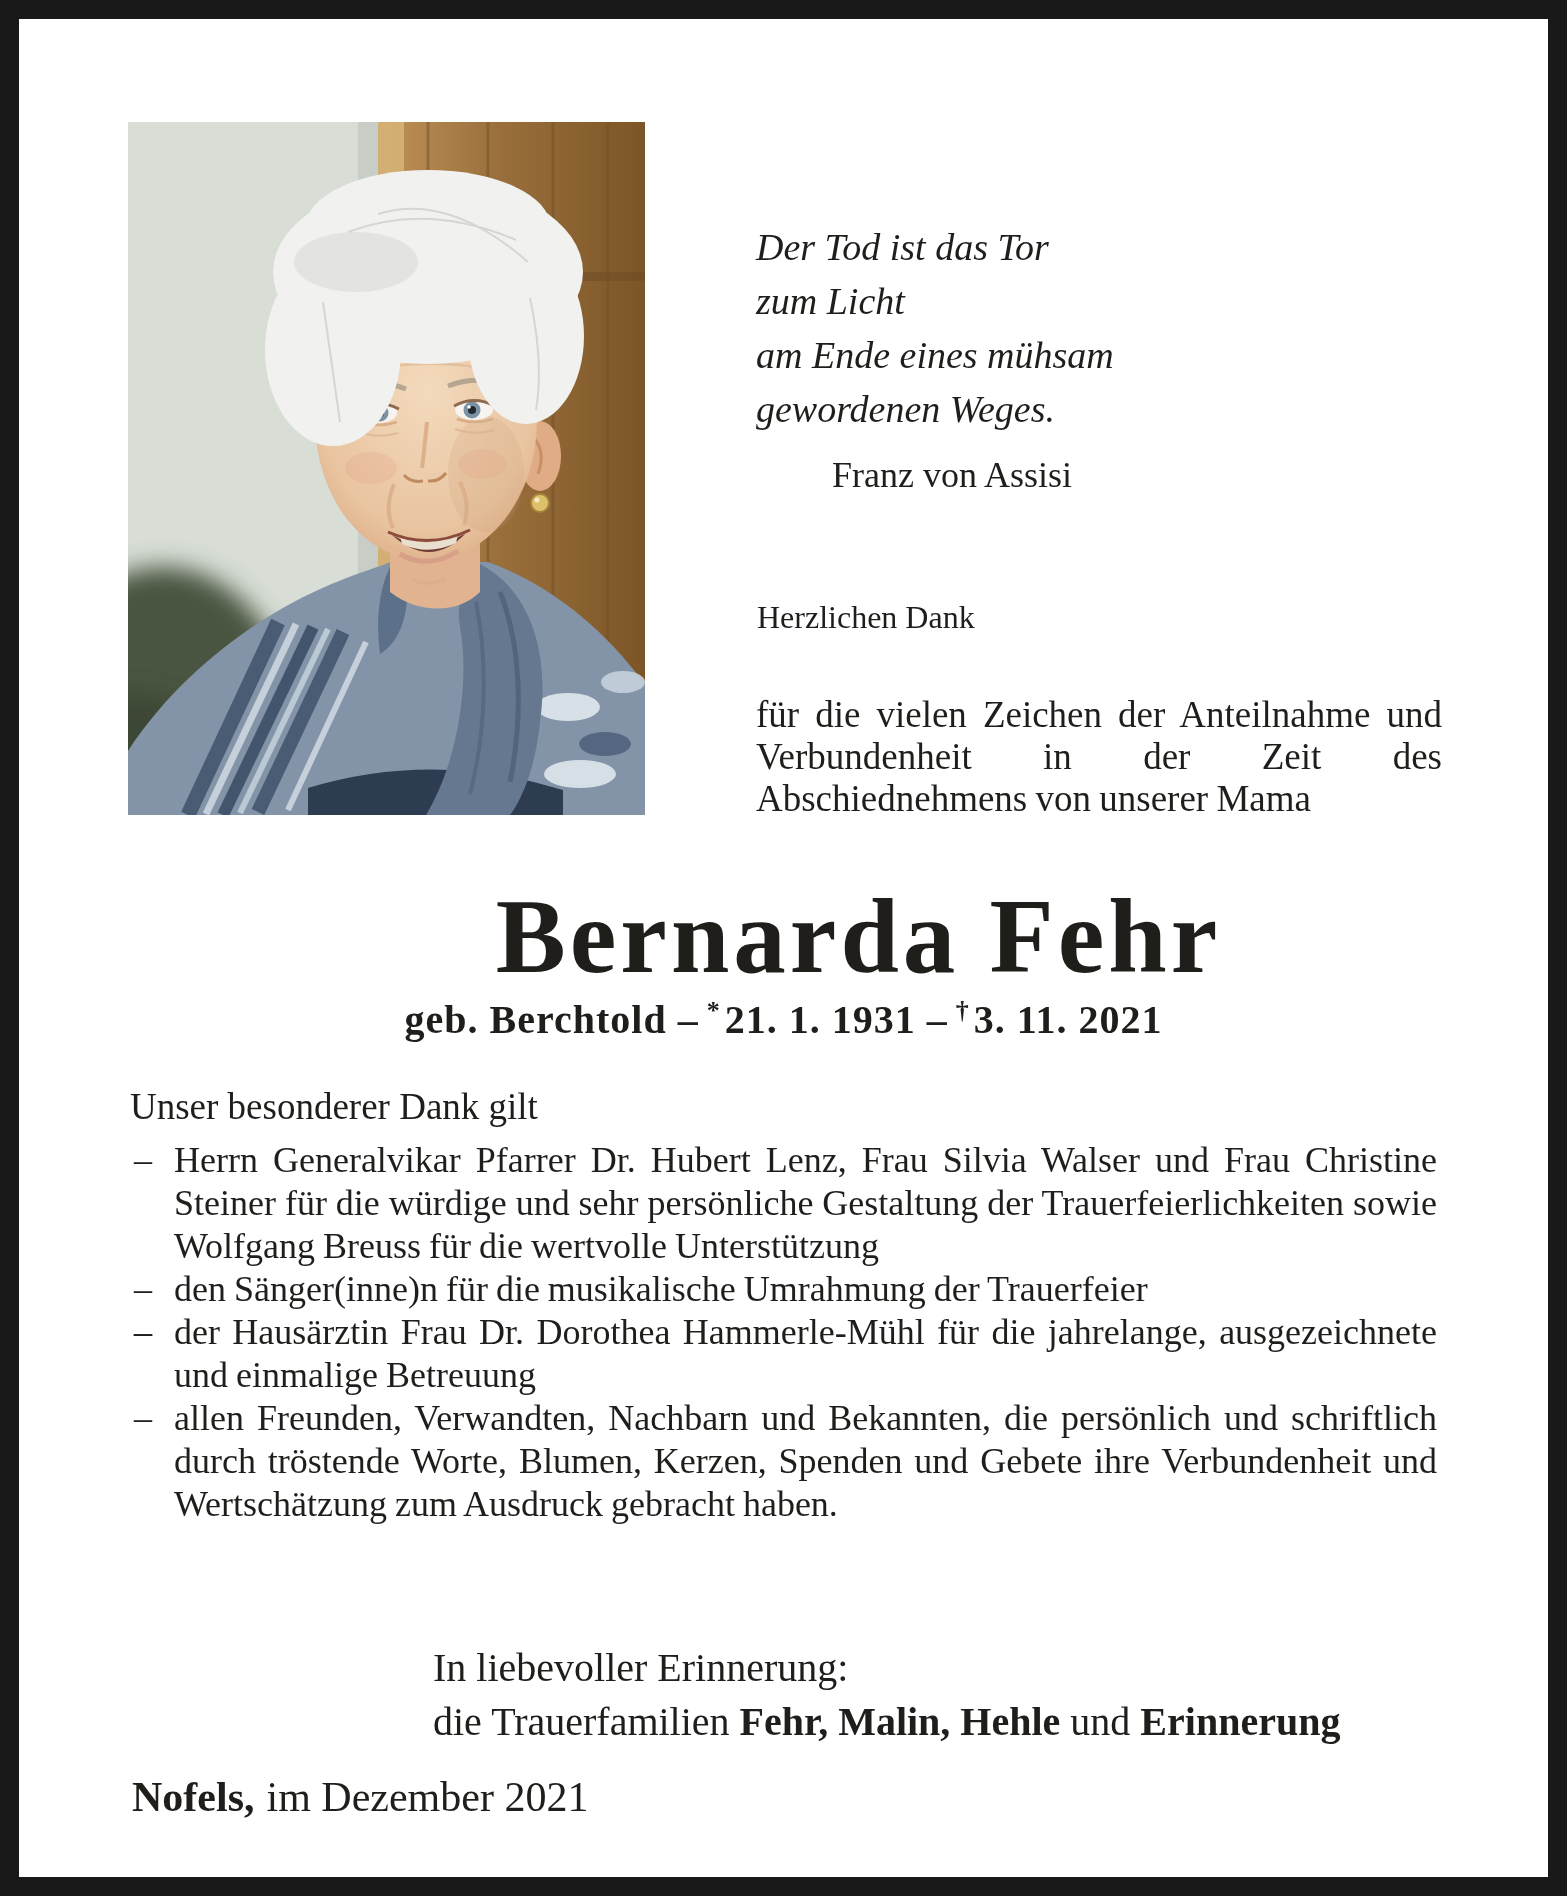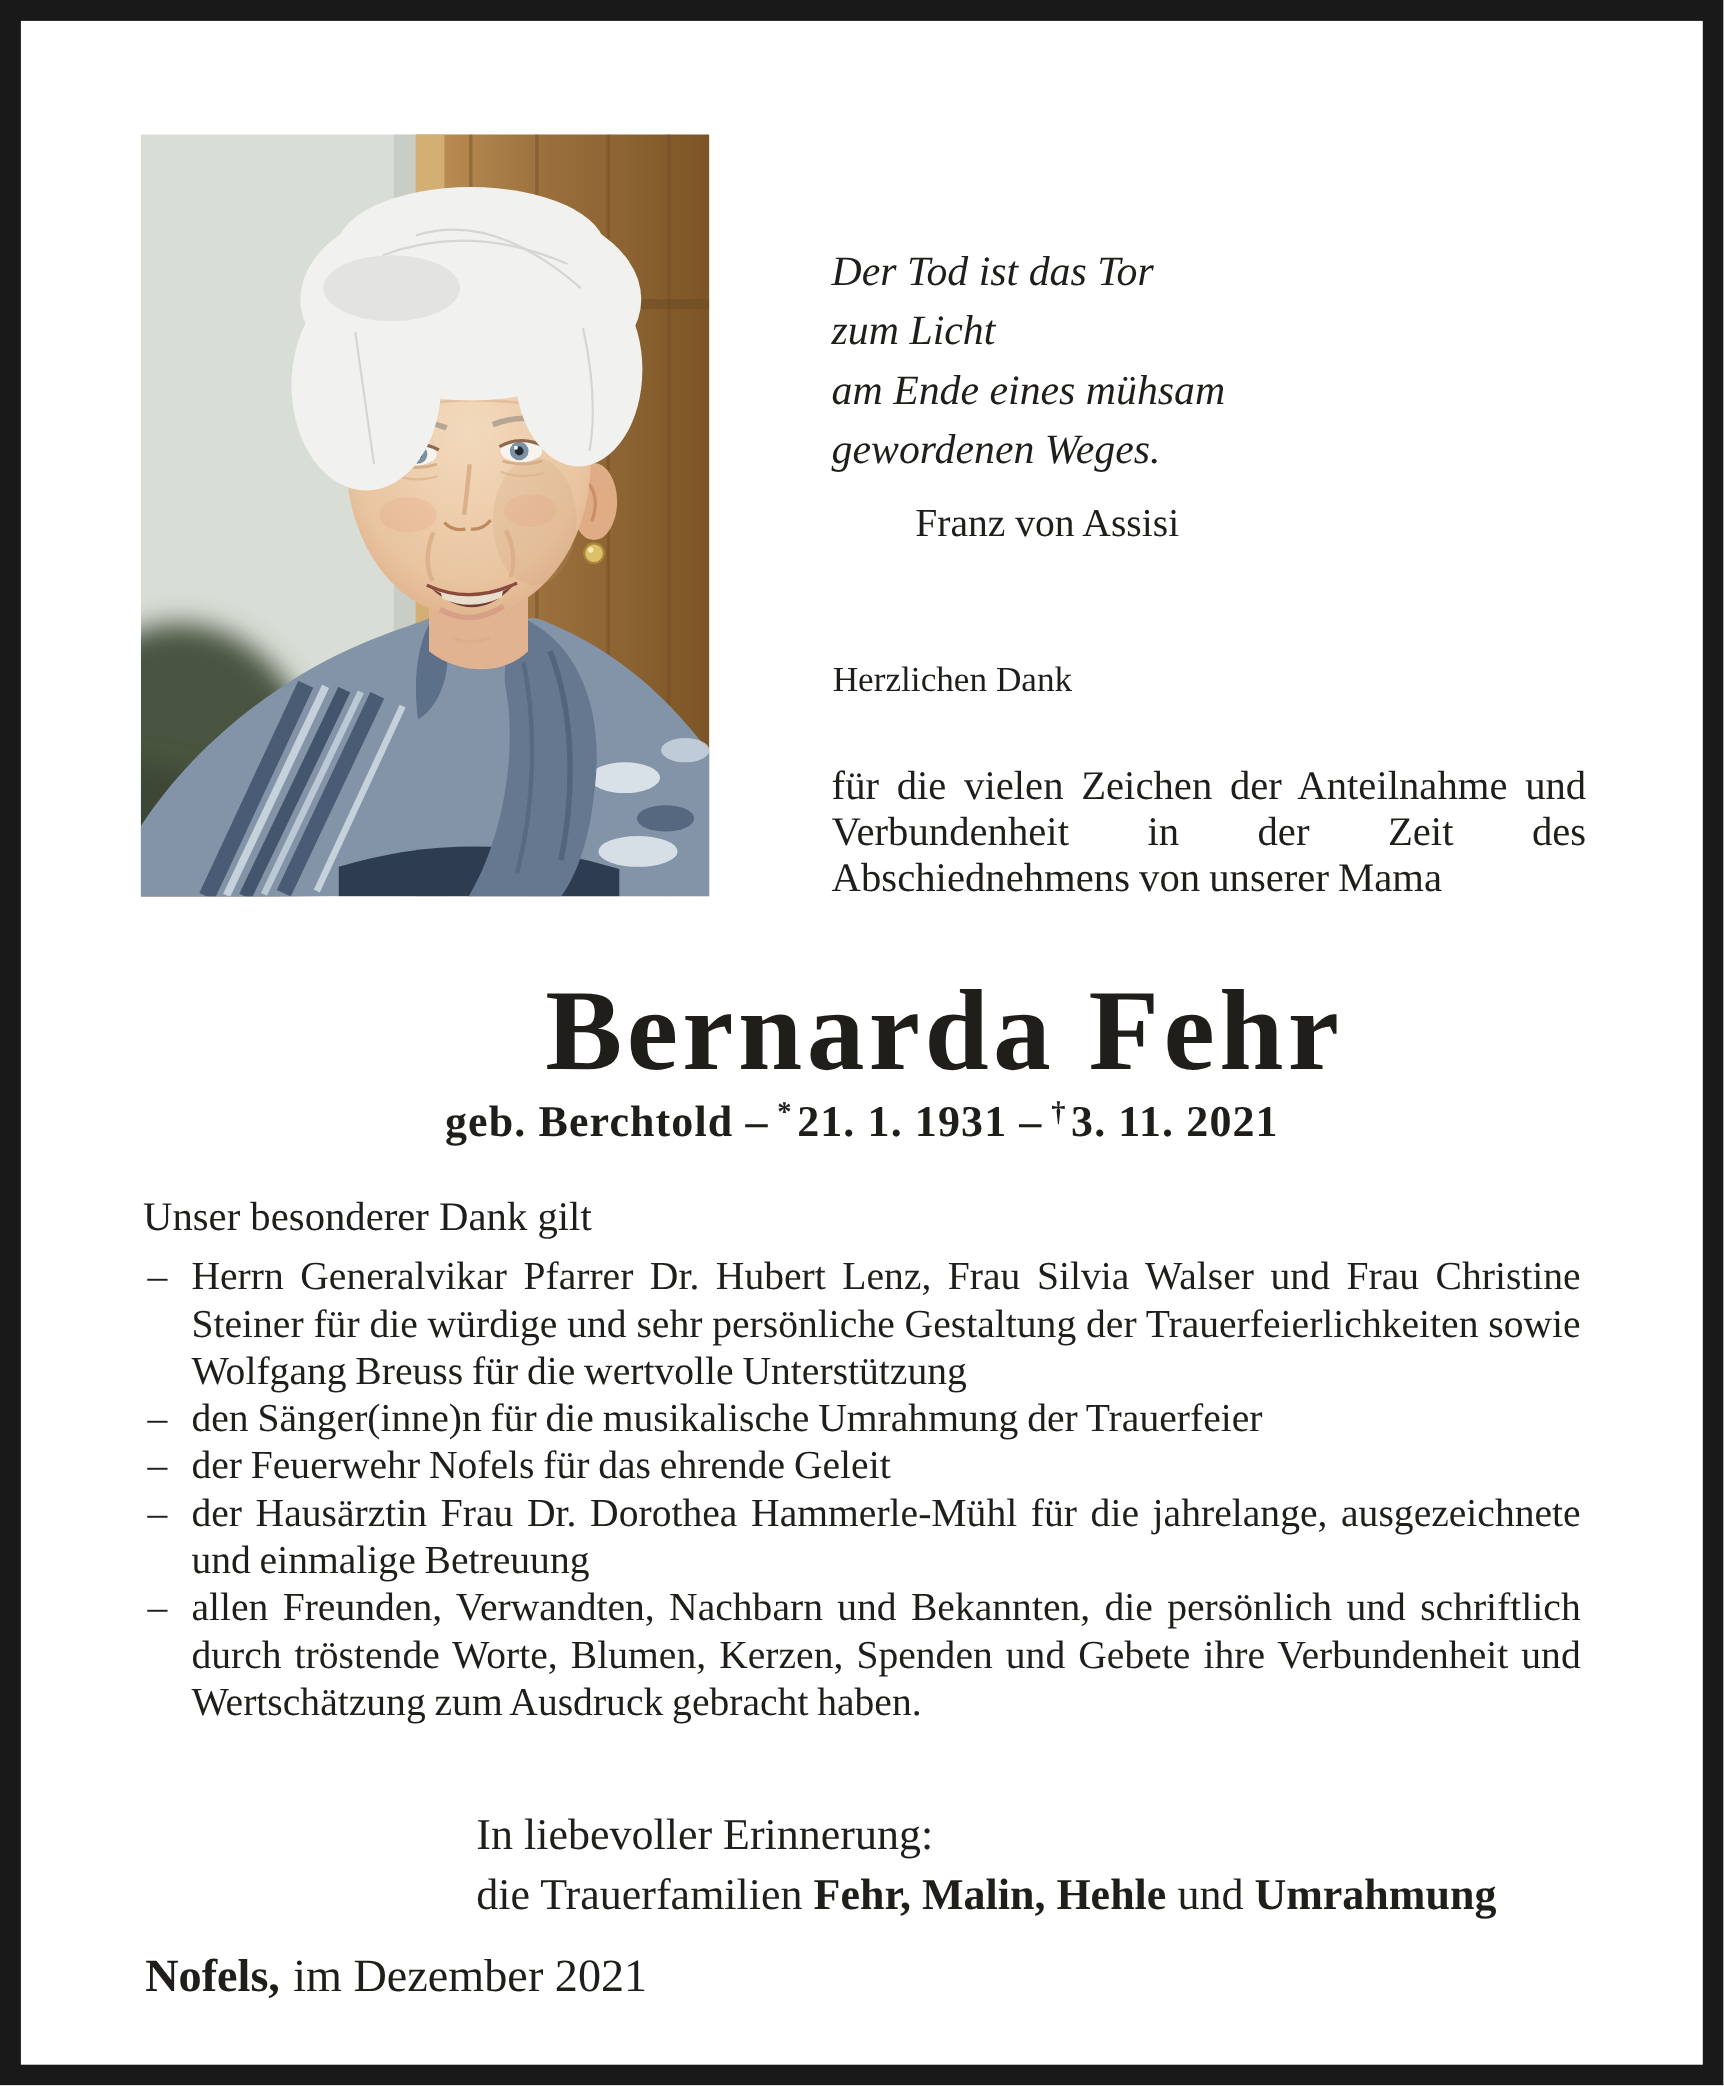--- a/index.html
+++ b/index.html
@@ -206,39 +206,38 @@
     <div class="g-item">
       <span class="dash">–</span>
       <span>Herrn Generalvikar Pfarrer Dr. Hubert Lenz, Frau Silvia Walser und Frau Christine Steiner für die würdige und sehr persönliche Gestaltung der Trauerfeierlichkeiten sowie Wolfgang Breuss für die wertvolle Unterstützung</span>
     </div>
     <div class="g-item">
       <span class="dash">–</span>
       <span>den Sänger(inne)n für die musikalische Umrahmung der Trauerfeier</span>
     </div>
     <div class="g-item">
       <span class="dash">–</span>
-      <span>der Feuerwehr Nofels für das ehrende Geleit</span>
     </div>
     <div class="g-item">
       <span class="dash">–</span>
       <span>der Hausärztin Frau Dr. Dorothea Hammerle-Mühl für die jahrelange, ausgezeichnete und einmalige Betreuung</span>
     </div>
     <div class="g-item">
       <span class="dash">–</span>
       <span>allen Freunden, Verwandten, Nachbarn und Bekannten, die persönlich und schriftlich durch tröstende Worte, Blumen, Kerzen, Spenden und Gebete ihre Verbundenheit und Wertschätzung zum Ausdruck gebracht haben.</span>
     </div>
   </div>
 
   <div class="closing">
     <div>In liebevoller Erinnerung:</div>
     <div>
       <span>die Trauerfamilien</span>
       <span class="b">Fehr, Malin, Hehle</span>
       <span>und</span>
-      <span class="b">Umrahmung</span>
+      <span class="b">Erinnerung</span>
     </div>
   </div>
 
   <div class="footer">
     <span class="place">Nofels,</span><span>im Dezember 2021</span>
   </div>
 
   <div class="frame"></div>
 </div>
 

